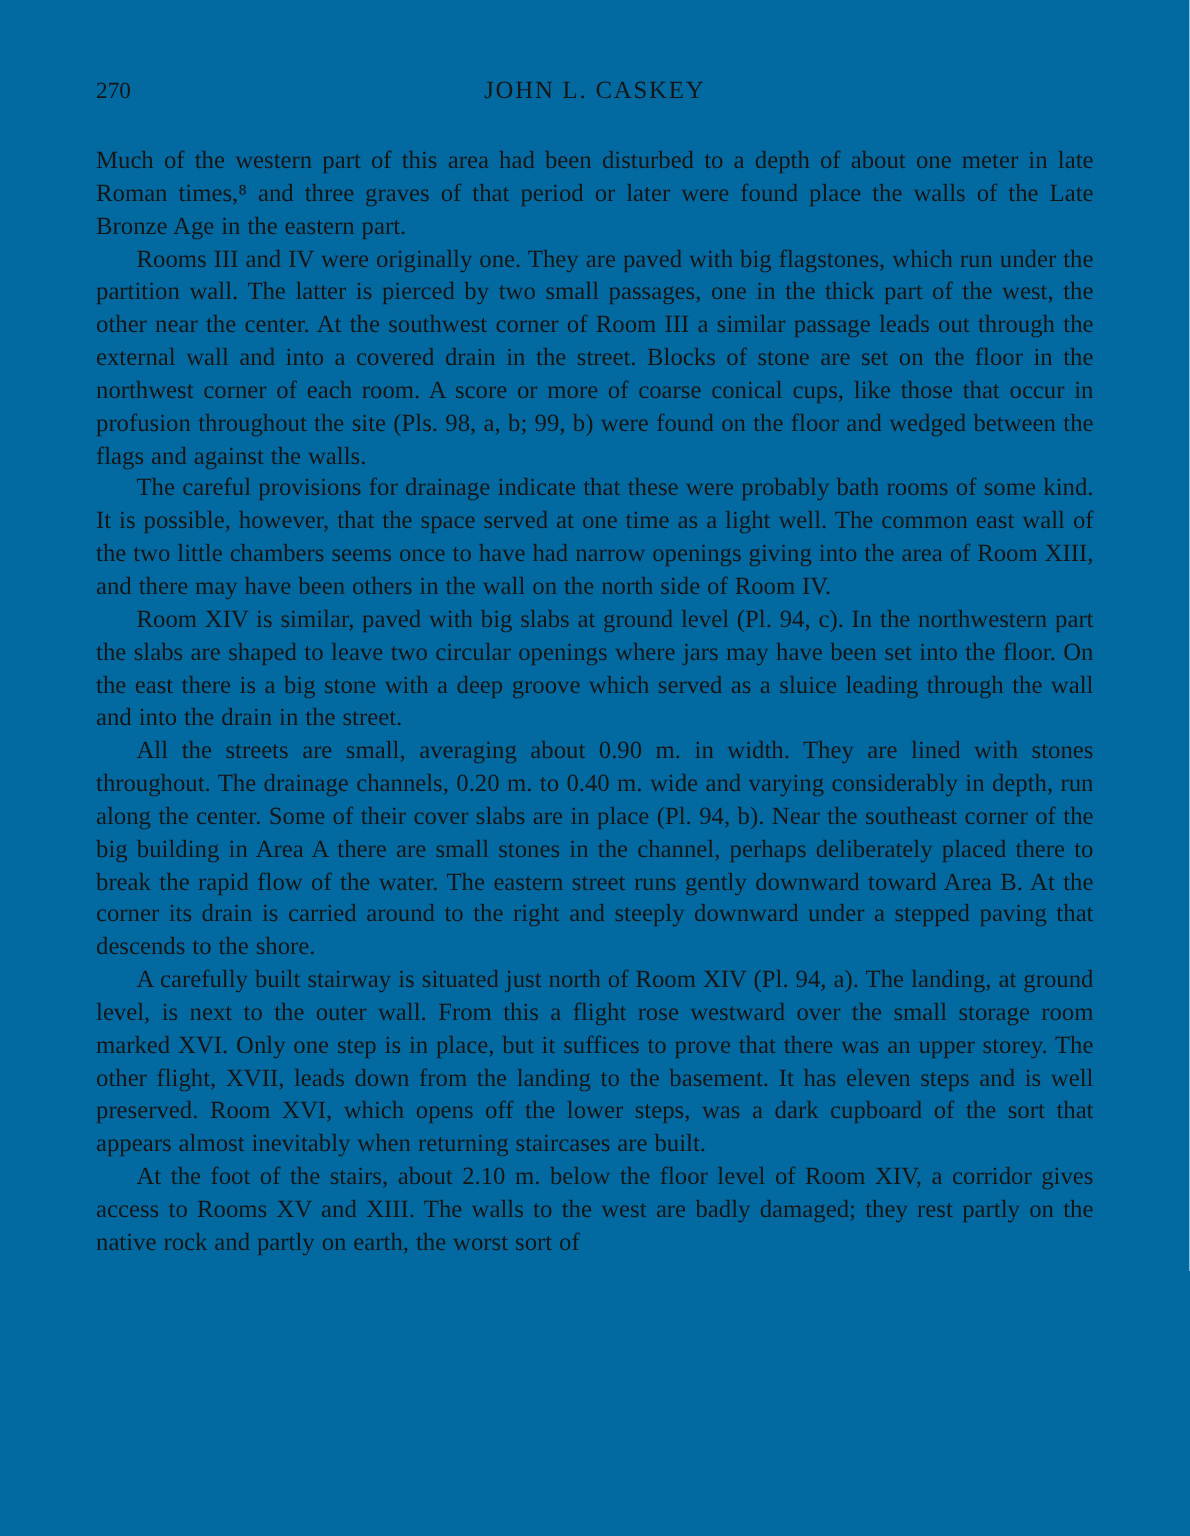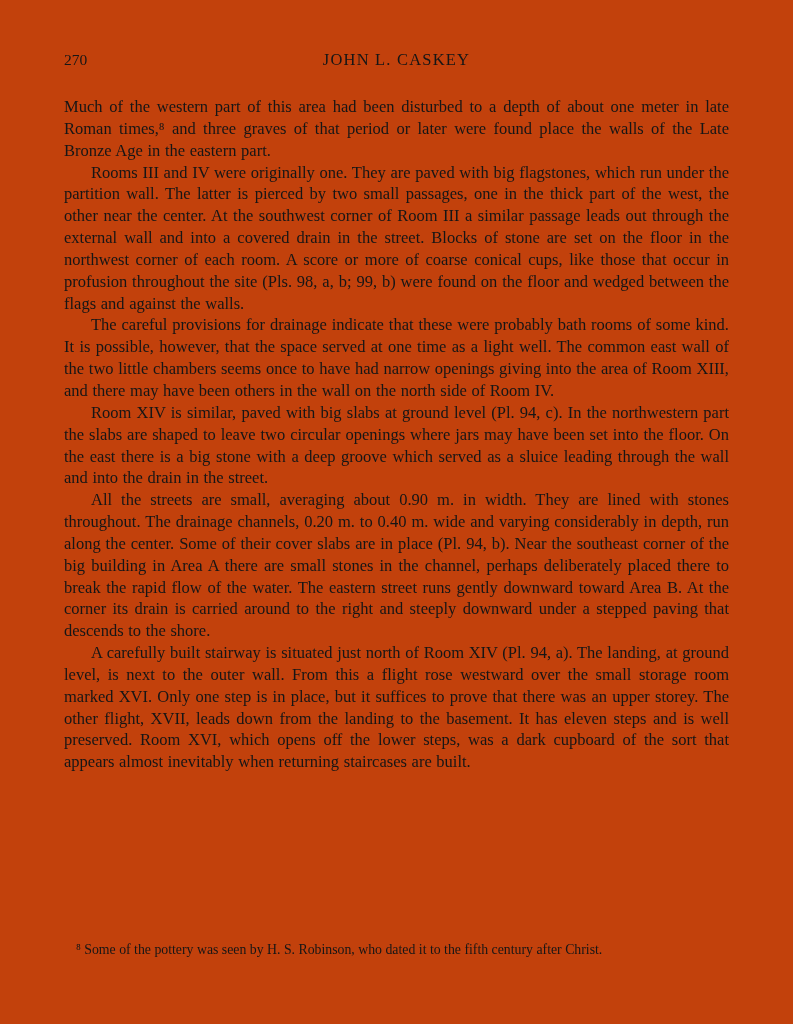--- a/index.html
+++ b/index.html
@@ -5,21 +5,21 @@
     html, body {
       margin: 0;
       padding: 0;
       background: #ffffff;
     }
     .page {
       position: relative;
       width: 793px;
       height: 1024px;
       box-sizing: border-box;
-      background: #c2410c;
+      background: #0369a1;
       padding: 50px 64px 0 64px;
       font-family: "Liberation Serif", serif;
       color: #161616;
       overflow: hidden;
     }
     .running-header {
       display: grid;
       grid-template-columns: 1fr auto 1fr;
       align-items: baseline;
       margin-bottom: 26px;
@@ -67,19 +67,17 @@
     <span></span>
   </div>
 
   <div class="body-text">
     <p>Much of the western part of this area had been disturbed to a depth of about one meter in late Roman times,⁸ and three graves of that period or later were found place the walls of the Late Bronze Age in the eastern part.</p>
     <p class="indent">Rooms III and IV were originally one. They are paved with big flagstones, which run under the partition wall. The latter is pierced by two small passages, one in the thick part of the west, the other near the center. At the southwest corner of Room III a similar passage leads out through the external wall and into a covered drain in the street. Blocks of stone are set on the floor in the northwest corner of each room. A score or more of coarse conical cups, like those that occur in profusion throughout the site (Pls. 98, a, b; 99, b) were found on the floor and wedged between the flags and against the walls.</p>
     <p class="indent">The careful provisions for drainage indicate that these were probably bath rooms of some kind. It is possible, however, that the space served at one time as a light well. The common east wall of the two little chambers seems once to have had narrow openings giving into the area of Room XIII, and there may have been others in the wall on the north side of Room IV.</p>
     <p class="indent">Room XIV is similar, paved with big slabs at ground level (Pl. 94, c). In the northwestern part the slabs are shaped to leave two circular openings where jars may have been set into the floor. On the east there is a big stone with a deep groove which served as a sluice leading through the wall and into the drain in the street.</p>
     <p class="indent">All the streets are small, averaging about 0.90 m. in width. They are lined with stones throughout. The drainage channels, 0.20 m. to 0.40 m. wide and varying considerably in depth, run along the center. Some of their cover slabs are in place (Pl. 94, b). Near the southeast corner of the big building in Area A there are small stones in the channel, perhaps deliberately placed there to break the rapid flow of the water. The eastern street runs gently downward toward Area B. At the corner its drain is carried around to the right and steeply downward under a stepped paving that descends to the shore.</p>
     <p class="indent">A carefully built stairway is situated just north of Room XIV (Pl. 94, a). The landing, at ground level, is next to the outer wall. From this a flight rose westward over the small storage room marked XVI. Only one step is in place, but it suffices to prove that there was an upper storey. The other flight, XVII, leads down from the landing to the basement. It has eleven steps and is well preserved. Room XVI, which opens off the lower steps, was a dark cupboard of the sort that appears almost inevitably when returning staircases are built.</p>
+    <p class="indent">At the foot of the stairs, about 2.10 m. below the floor level of Room XIV, a corridor gives access to Rooms XV and XIII. The walls to the west are badly damaged; they rest partly on the native rock and partly on earth, the worst sort of</p>
   </div>
 
-  <div class="footnote">
-    <span>⁸ Some of the pottery was seen by H. S. Robinson, who dated it to the fifth century after Christ.</span>
-  </div>
 
 </div>
 
 </body></html>

